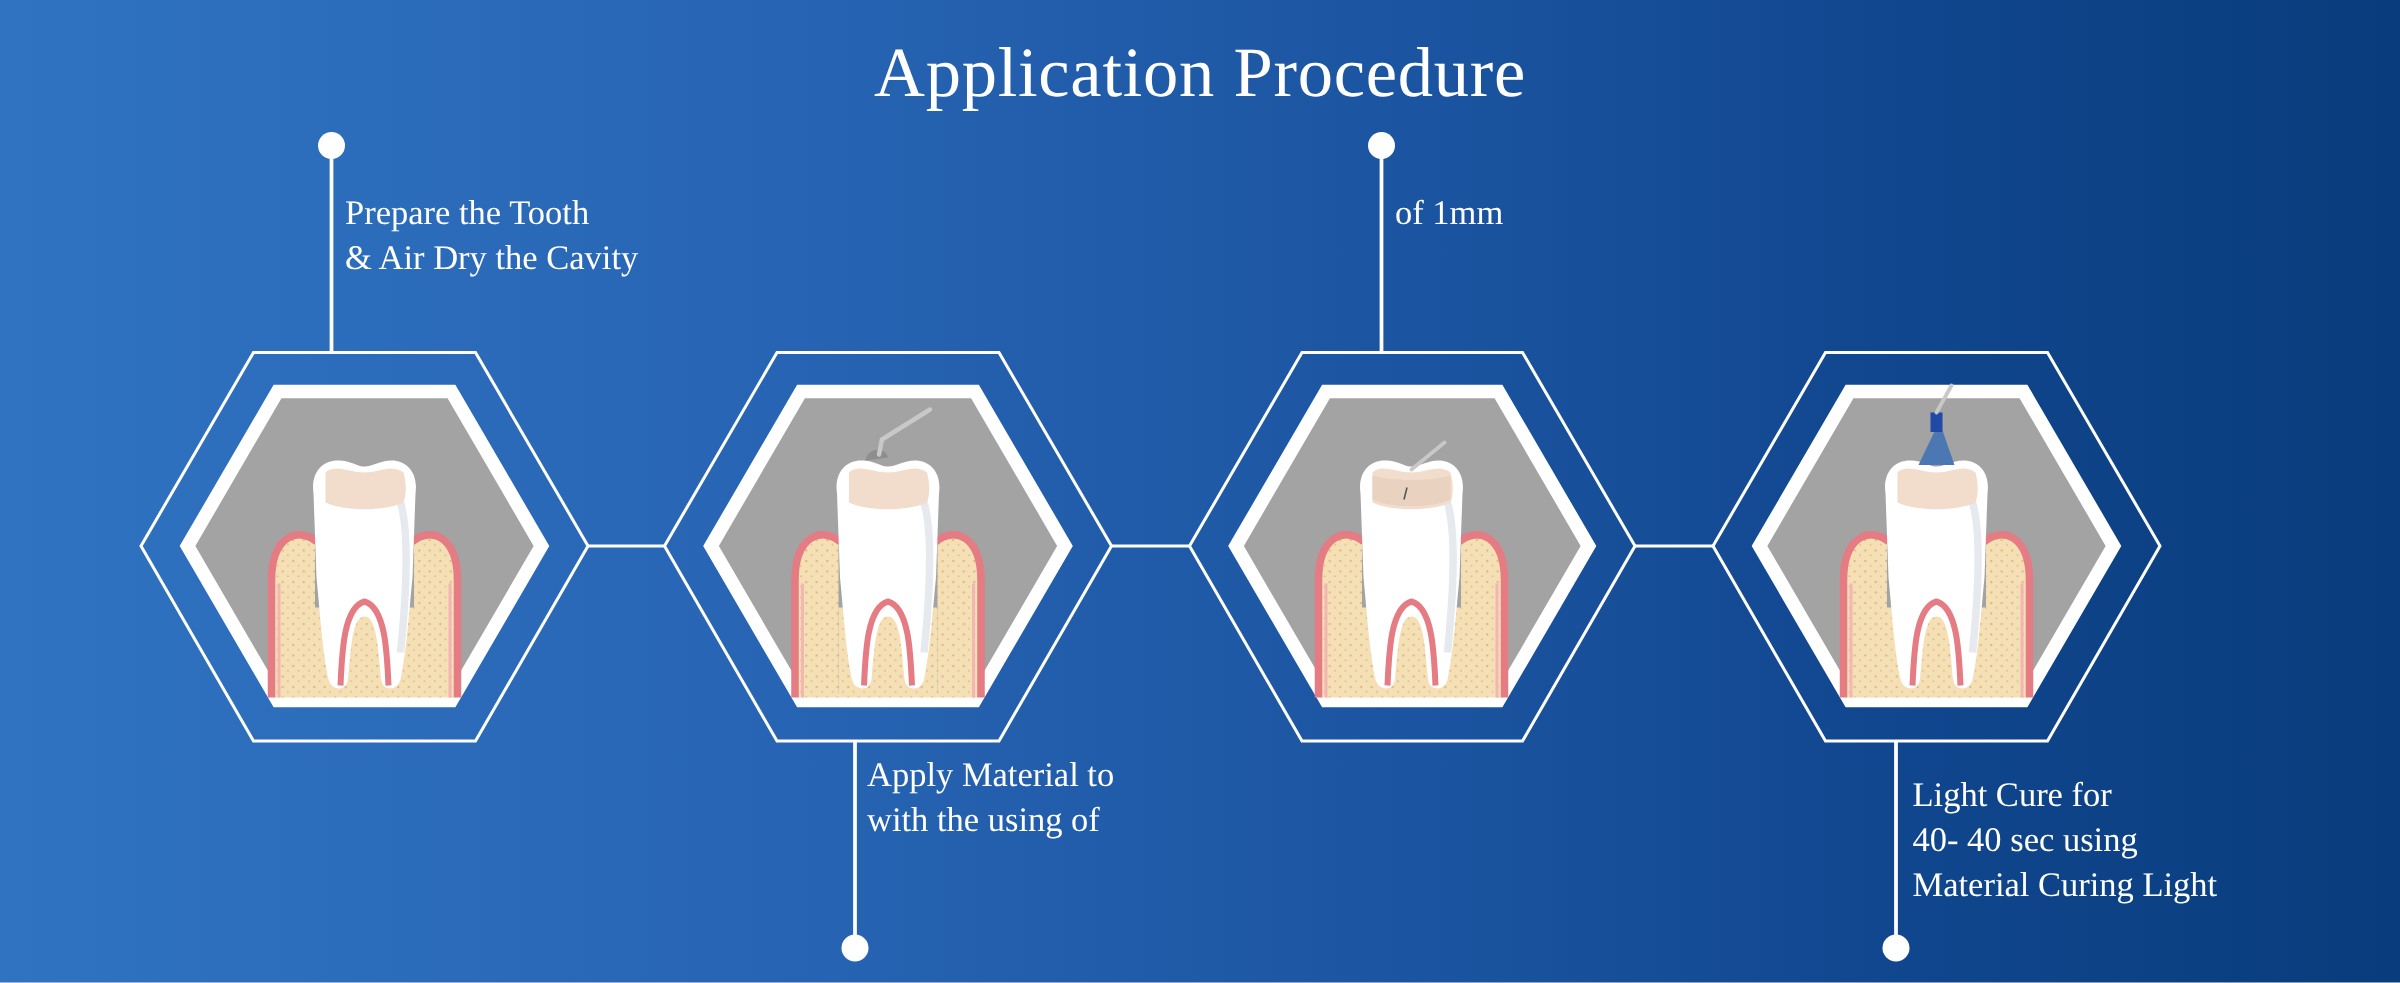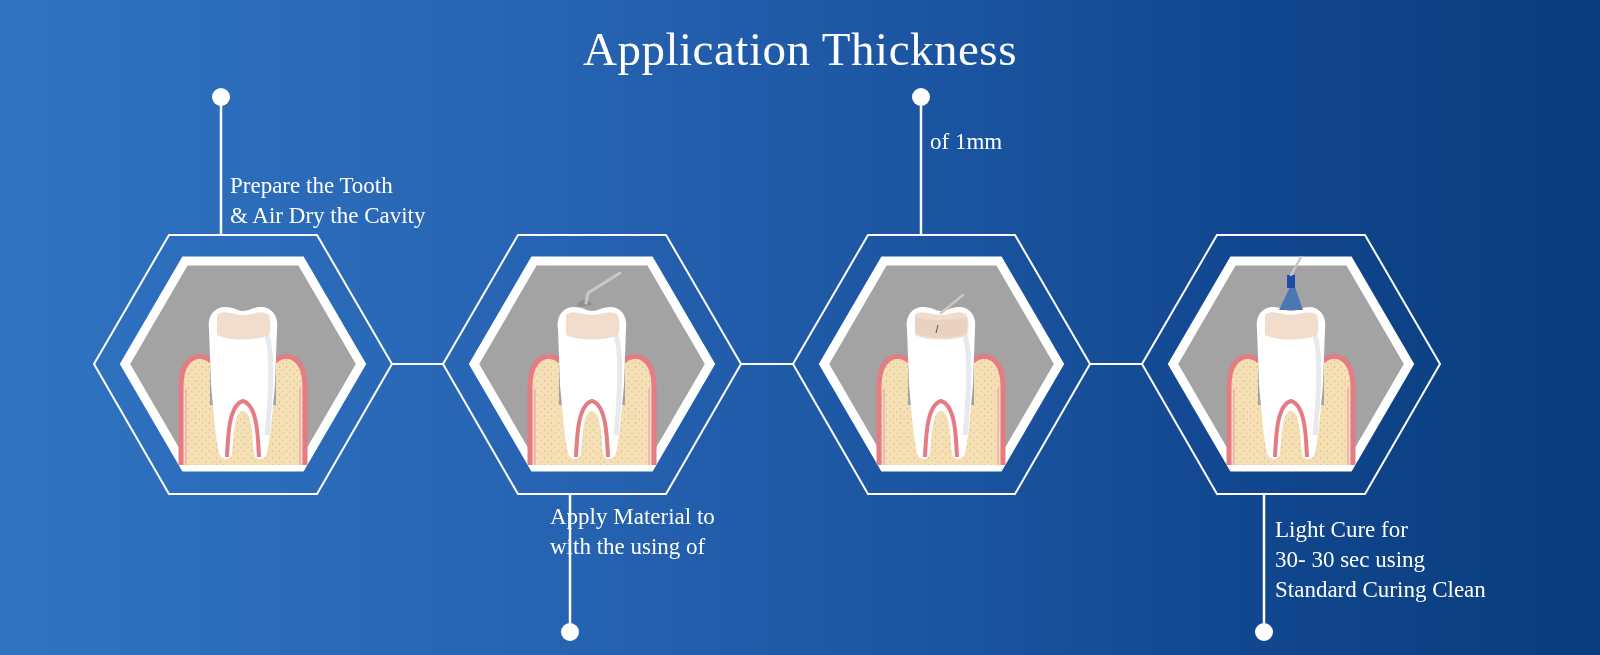--- a/index.html
+++ b/index.html
@@ -18,31 +18,31 @@
     font-family: "Liberation Serif", "DejaVu Serif", serif;
     font-size: 47px; letter-spacing: 0.5px;
   }
   .diagram { position: absolute; left: 0; top: 0; }
   .caption {
     position: absolute; color: #ffffff;
     font-family: "Liberation Serif", "DejaVu Serif", serif;
     font-size: 23px; line-height: 30px; white-space: nowrap;
   }
   .caption div { display: block; }
-  #cap1 { left: 230px; top: 127px; margin-top: 44px; }
-  #cap2 { left: 550px; top: 502px; }
+  #cap1 { left: 230px; top: 127px; }
+  #cap2 { left: 578px; top: 502px; }
   #cap3 { left: 930px; top: 127px; }
   #cap4 { left: 1275px; top: 515px; }
 </style>
 </head>
 <body>
 
 <div class="canvas">
 
-  <div class="title">Application Thickness</div>
+  <div class="title">Application Procedure</div>
 
   <svg class="diagram" width="1600" height="655" viewBox="0 0 1600 655">
     <defs>
       <pattern id="bonedots" width="7" height="7" patternUnits="userSpaceOnUse">
         <rect width="7" height="7" fill="#f5dfb5"></rect>
         <circle cx="1.5" cy="2" r="0.7" fill="#d6b27a"></circle>
         <circle cx="5" cy="5.2" r="0.6" fill="#dcb985"></circle>
       </pattern>
 
       <g id="tooth">
@@ -129,17 +129,17 @@
     <div>Apply Material to</div>
     <div>with the using of</div>
   </div>
 
   <div class="caption" id="cap3">
     <div>of 1mm</div>
   </div>
 
   <div class="caption" id="cap4">
     <div>Light Cure for</div>
-    <div>30- 30 sec using</div>
-    <div>Standard Curing Clean</div>
+    <div>40- 40 sec using</div>
+    <div>Material Curing Light</div>
   </div>
 
 </div>
 
 </body></html>

